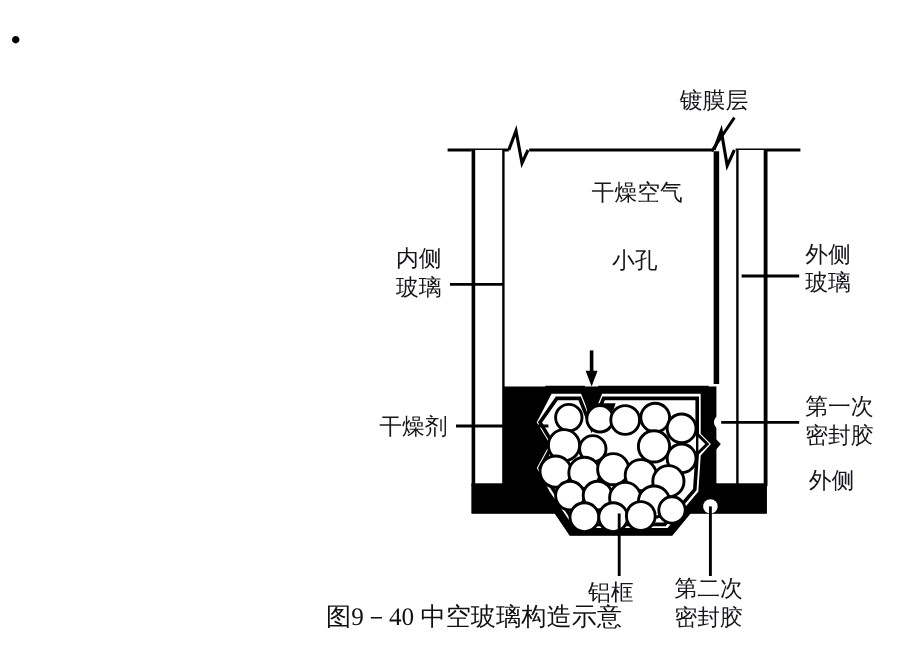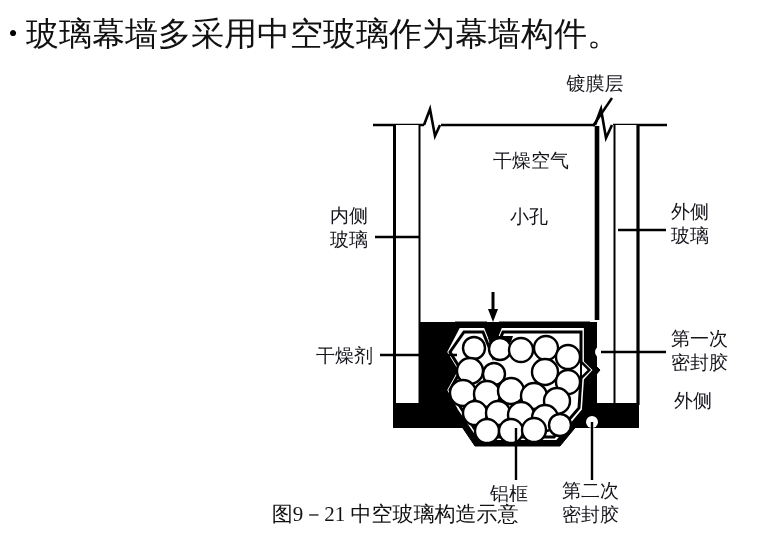--- a/index.html
+++ b/index.html
@@ -72,21 +72,20 @@
     font-family: "Liberation Serif", "DejaVu Serif", serif;
     font-size: 19px;
     fill: #15161c;
   }
 </style>
 </head>
 <body>
 
 <div id="headline">
   <span class="bullet">•</span>
-  <span class="htext">玻璃幕墙多采用中空玻璃作为幕墙构件。</span>
 </div>
 
 <div id="figure">
 <svg width="760" height="496" viewBox="0 0 760 496" xmlns="http://www.w3.org/2000/svg">
 
   <g>
     <line x1="612" y1="38" x2="593" y2="66" stroke="#000" stroke-width="2.4"></line>
   </g>
 
   <g>
@@ -229,14 +228,14 @@
 
   <text class="lbl" x="528" y="440" text-anchor="end">铝框</text>
 
   <text class="lbl" x="562" y="437">第二次</text>
   <text class="lbl" x="562" y="461">密封胶</text>
 
 </svg>
 </div>
 
 <div id="caption">
-  <span class="capinner">图9－21  中空玻璃构造示意</span>
+  <span class="capinner">图9－40  中空玻璃构造示意</span>
 </div>
 
 </body></html>

